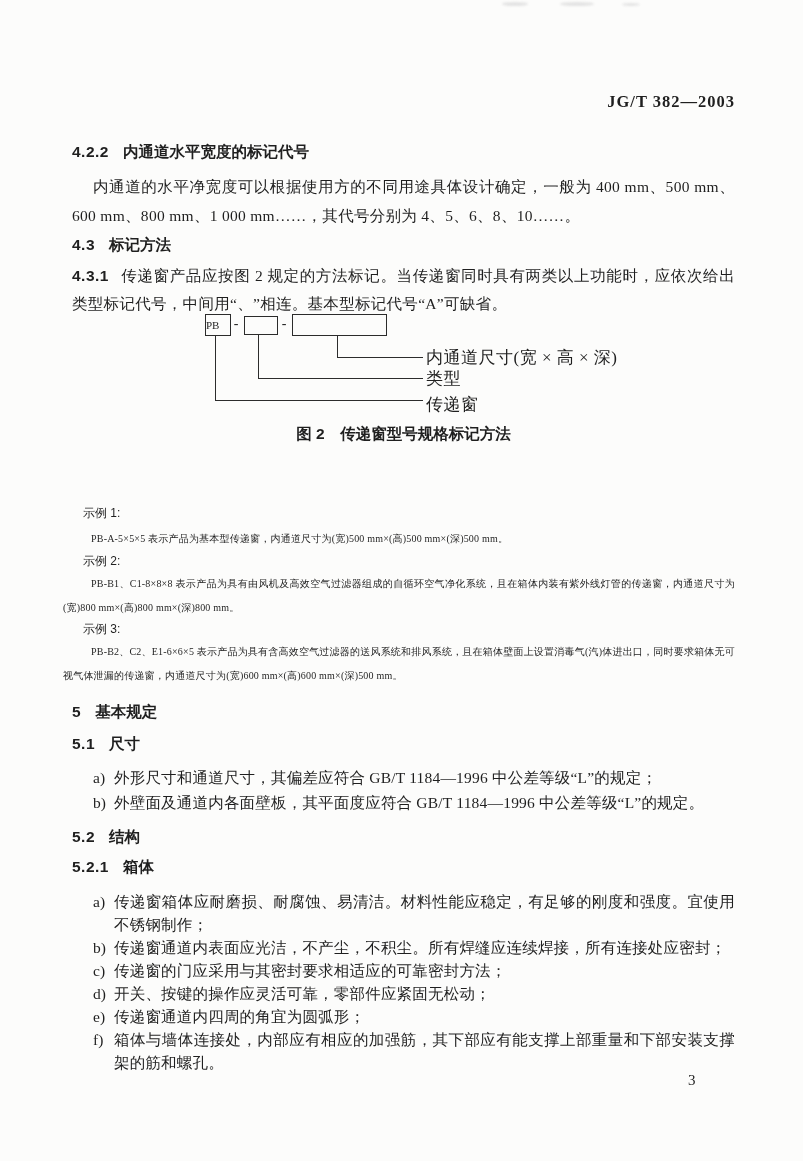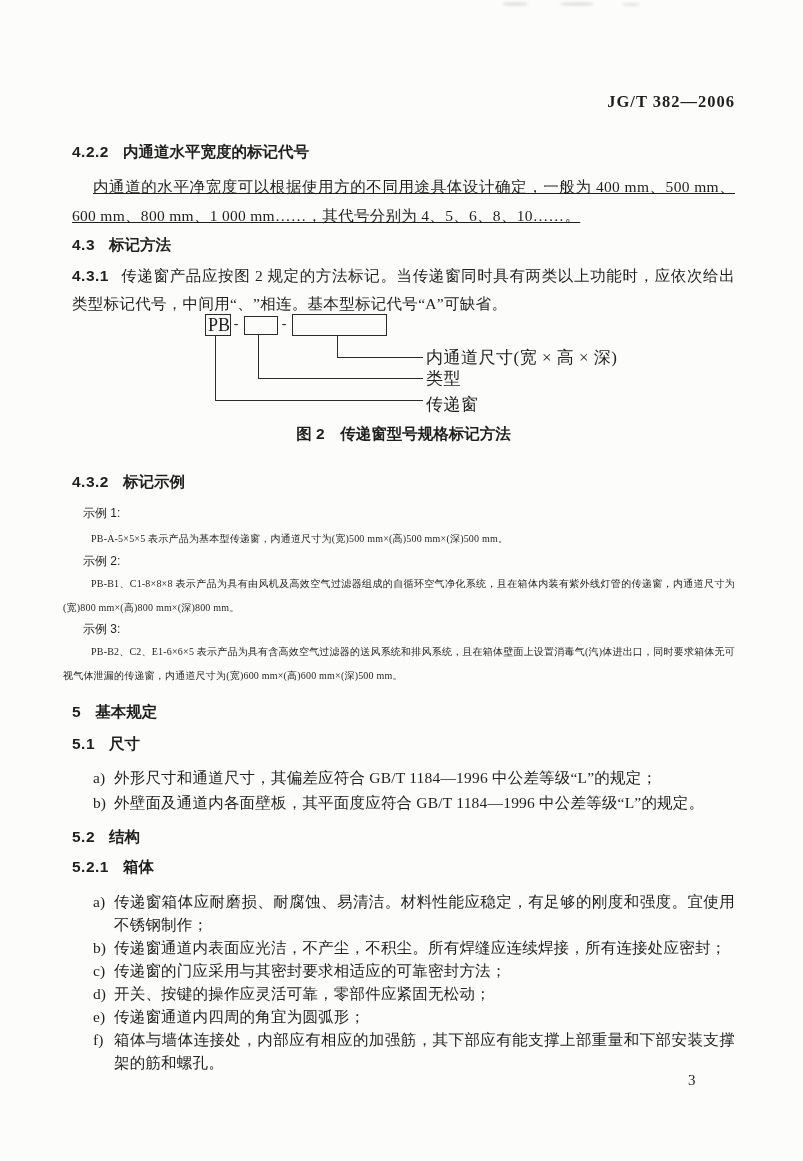--- a/index.html
+++ b/index.html
@@ -26,31 +26,31 @@
     font-weight:bold;font-size:15.5px;line-height:18px;
     left:72px;width:663px;white-space:nowrap;
   }
   .hd .num{margin-right:14px;letter-spacing:0.5px;text-align:right;}
   
   .para{
     left:72px;width:663px;
     font-size:15.5px;text-align:justify;
     letter-spacing:0.3px;
   }
-  .p-422{top:172px;line-height:29px;text-indent:21px;text-decoration:underline;}
+  .p-422{top:172px;line-height:29px;text-indent:21px;}
   .p-431{top:262px;line-height:28px;}
   .runin-num{
     font-family:"Liberation Sans","DejaVu Sans",sans-serif;
     font-weight:bold;margin-right:12px;letter-spacing:0.5px;
   }
   
   .figure{left:72px;top:312px;width:663px;height:104px;}
   .fbox{
     position:absolute;border:1px solid #2b2b2b;
-    text-align:right;font-size:18px;line-height:20px;background:transparent;
+    text-align:left;font-size:11px;line-height:20px;background:transparent;
   }
   .fdash{position:absolute;font-size:14px;line-height:20px;width:12px;text-align:center;}
   .fline{position:absolute;background:#2c2c2c;}
   .flabel{position:absolute;font-size:17px;line-height:19px;white-space:nowrap;letter-spacing:0.5px;}
   .fig-caption{
     left:72px;top:424px;width:663px;text-align:center;
     font-family:"Liberation Sans","DejaVu Sans",sans-serif;
     font-weight:bold;font-size:15.5px;
   }
   
@@ -75,21 +75,21 @@
 </style>
 </head>
 <body>
 
 <div class="page">
 
   <div class="smudge" style="left:502px;top:2px;width:26px;height:4px;"></div>
   <div class="smudge" style="left:560px;top:2px;width:34px;height:4px;"></div>
   <div class="smudge" style="left:622px;top:3px;width:18px;height:3px;"></div>
 
-  <div class="abs doc-header">JG/T 382—2006</div>
+  <div class="abs doc-header">JG/T 382—2003</div>
 
   <div class="abs hd" style="top:143px;">
     <span class="num">4.2.2</span><span>内通道水平宽度的标记代号</span>
   </div>
   <div class="abs para p-422">内通道的水平净宽度可以根据使用方的不同用途具体设计确定，一般为 400 mm、500 mm、600 mm、800 mm、1 000 mm……，其代号分别为 4、5、6、8、10……。</div>
 
   <div class="abs hd" style="top:236px;">
     <span class="num">4.3</span><span>标记方法</span>
   </div>
 
@@ -110,23 +110,20 @@
     <div class="fline" style="left:186px;top:66px;width:165px;height:1px;"></div>
     <div class="fline" style="left:143px;top:23px;width:1px;height:66px;"></div>
     <div class="fline" style="left:143px;top:88px;width:208px;height:1px;"></div>
 
     <div class="flabel" style="left:354px;top:36px;">内通道尺寸(宽 × 高 × 深)</div>
     <div class="flabel" style="left:354px;top:57px;">类型</div>
     <div class="flabel" style="left:354px;top:83px;">传递窗</div>
   </div>
   <div class="abs fig-caption">图 2　传递窗型号规格标记方法</div>
 
-  <div class="abs hd" style="top:473px;">
-    <span class="num">4.3.2</span><span>标记示例</span>
-  </div>
 
   <div class="abs ex-label" style="top:505px;">示例 1:</div>
   <div class="abs ex-text" style="top:527px;">PB-A-5×5×5 表示产品为基本型传递窗，内通道尺寸为(宽)500 mm×(高)500 mm×(深)500 mm。</div>
 
   <div class="abs ex-label" style="top:553px;">示例 2:</div>
   <div class="abs ex-text" style="top:572px;">PB-B1、C1-8×8×8 表示产品为具有由风机及高效空气过滤器组成的自循环空气净化系统，且在箱体内装有紫外线灯管的传递窗，内通道尺寸为(宽)800 mm×(高)800 mm×(深)800 mm。</div>
 
   <div class="abs ex-label" style="top:621px;">示例 3:</div>
   <div class="abs ex-text" style="top:640px;">PB-B2、C2、E1-6×6×5 表示产品为具有含高效空气过滤器的送风系统和排风系统，且在箱体壁面上设置消毒气(汽)体进出口，同时要求箱体无可视气体泄漏的传递窗，内通道尺寸为(宽)600 mm×(高)600 mm×(深)500 mm。</div>
 

